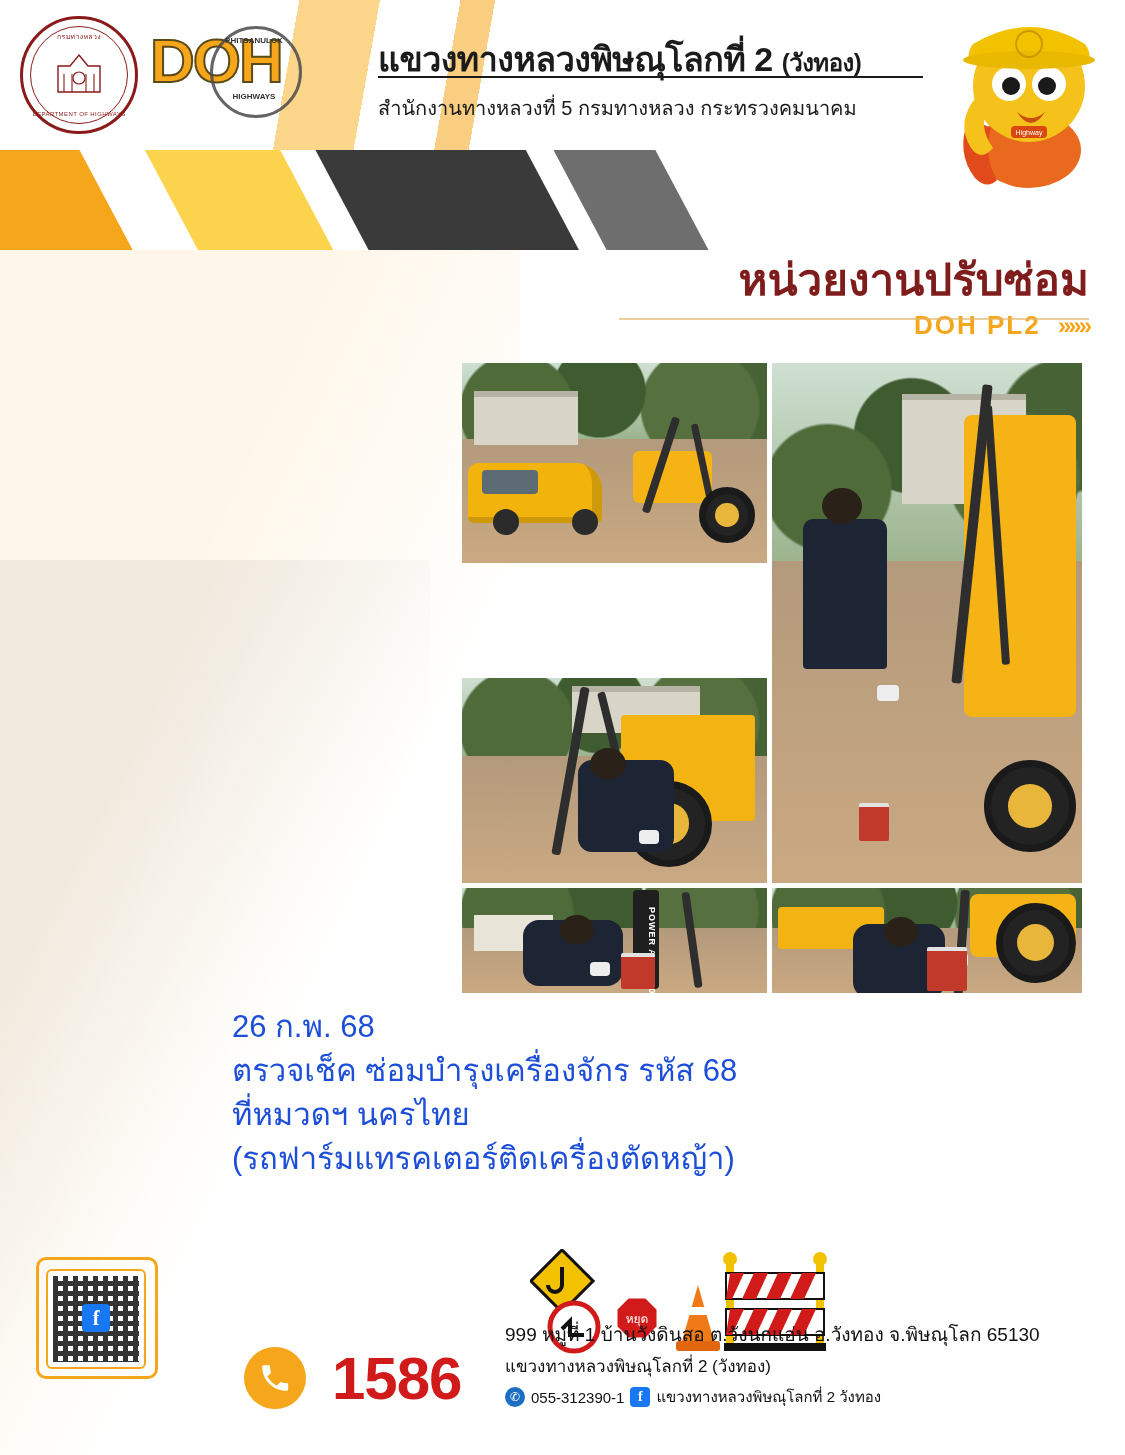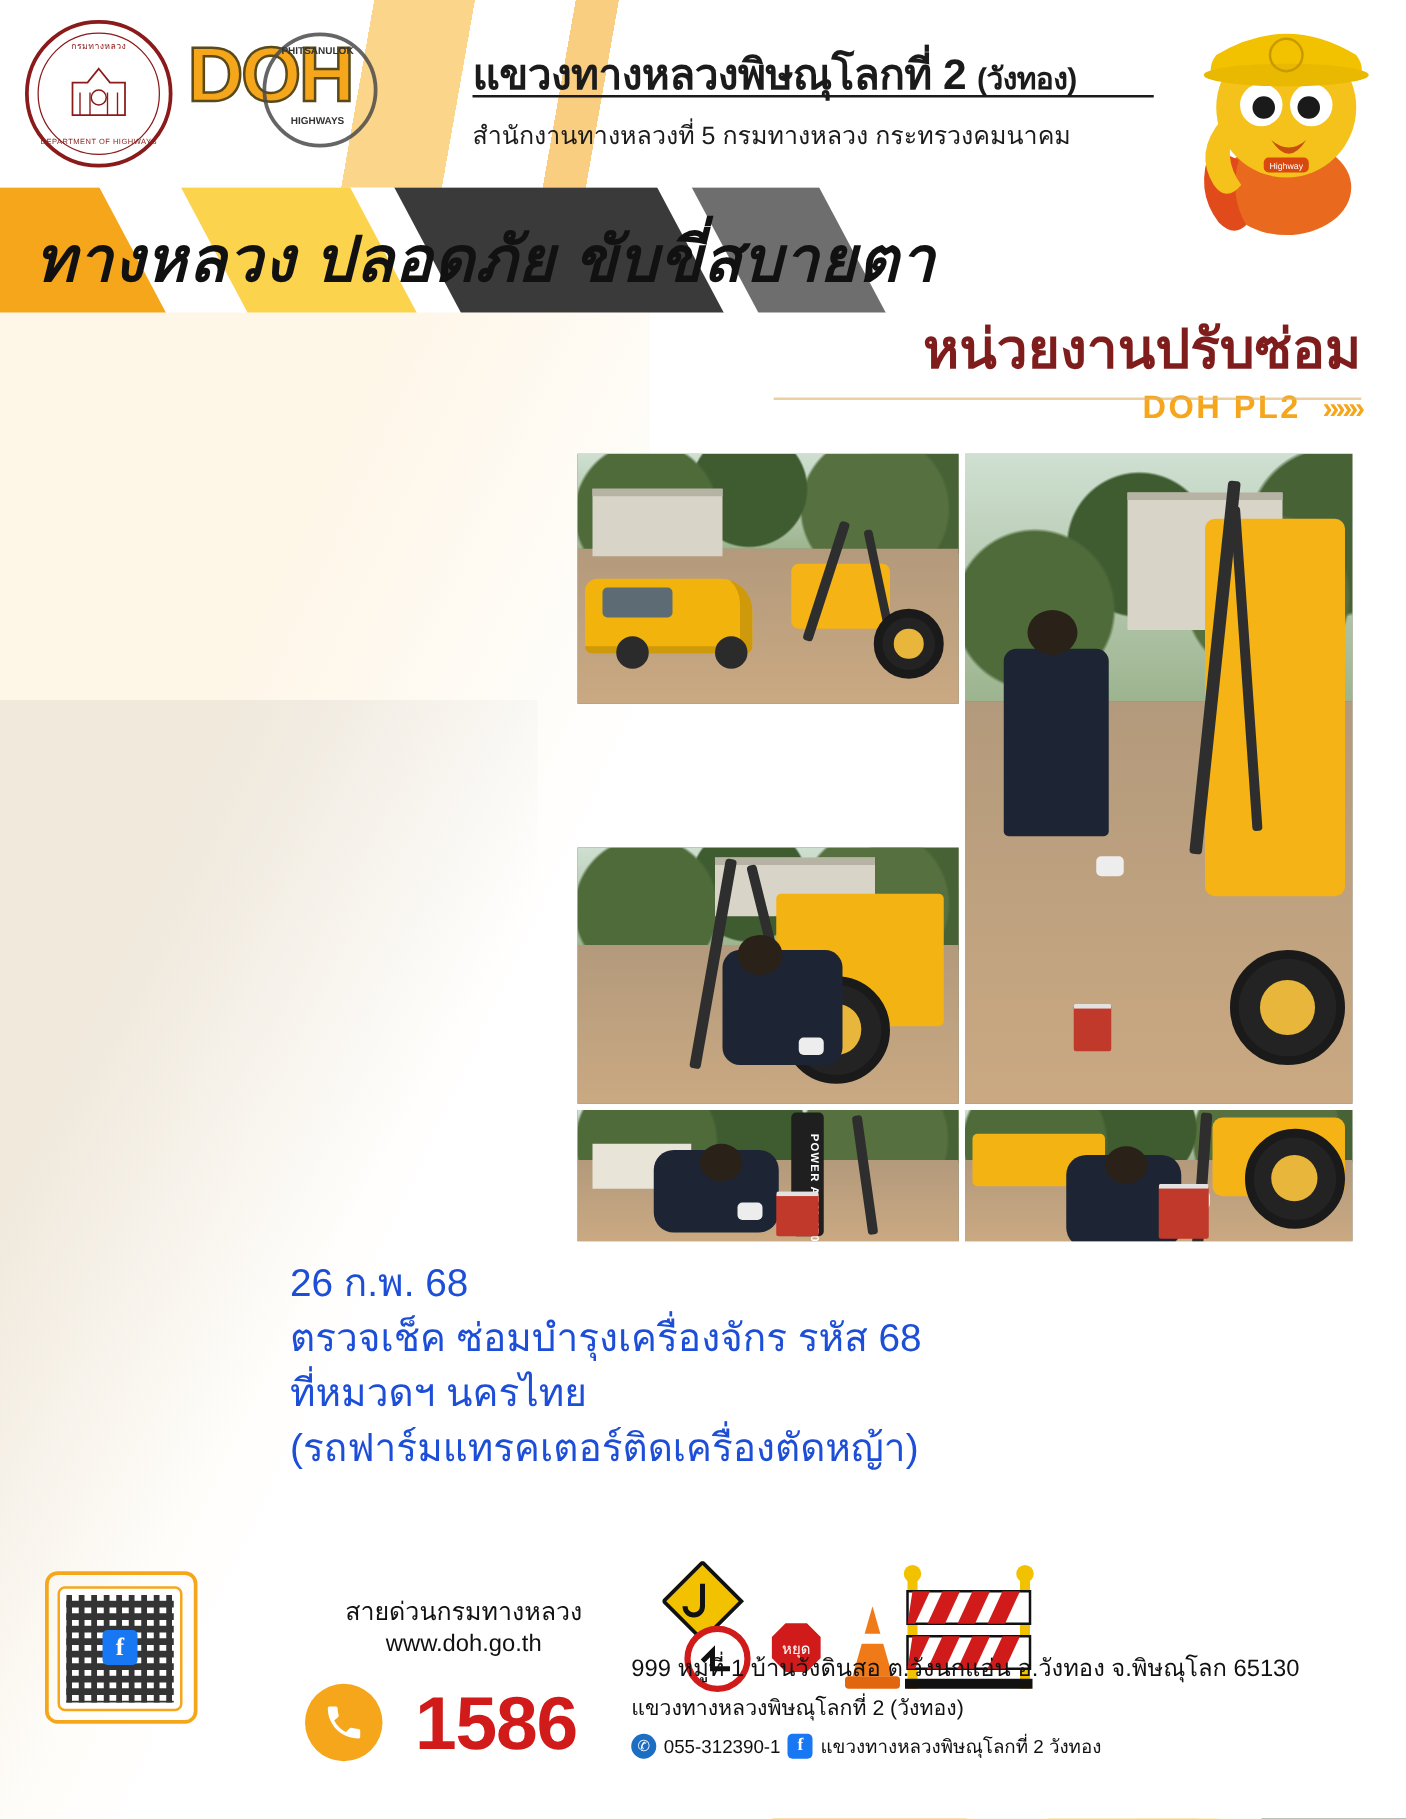--- a/index.html
+++ b/index.html
@@ -185,21 +185,20 @@
       <circle cx="126" cy="86" r="9" fill="#1a1a1a"></circle>
     <path d="M96 112 q14 12 28 0 q-14 22 -28 0z" fill="#c8500f"></path>
     <path d="M56 96 q-22 26 -6 52 q10 14 22 0 q-16 -22 -4 -46z" fill="#f4c21a"></path>
     <path d="M52 44 q56 -34 112 0 q6 8 4 16 l-120 0 q-2 -8 4 -16z" fill="#f2c200"></path>
     <ellipse cx="108" cy="60" rx="66" ry="9" fill="#e9b800"></ellipse>
     <circle cx="108" cy="44" r="13" fill="none" stroke="#c99a00" stroke-width="2"></circle>
     <rect x="90" y="126" width="36" height="12" rx="4" fill="#d9480f"></rect>
     <text x="108" y="135" font-size="7" fill="#fff" text-anchor="middle" font-family="Liberation Sans, sans-serif">Highway</text>
   </svg>
 
-  <div class="slogan">ทางหลวง ปลอดภัย ขับขี่สบายตา</div>
 
   <div class="sect">
     <div class="sect-title">หน่วยงานปรับซ่อม</div>
     <div class="sect-sub">
       <span>DOH PL2</span>
       <span class="arrows">»»»</span>
     </div>
   </div>
   <div class="sect-rule"></div>
 
@@ -285,24 +284,20 @@
   </div>
 
   <div class="footer">
 
     <div class="qr-frame"></div>
     <div class="qr">
       <div class="qr-inner"></div>
       <div class="qr-fb">f</div>
     </div>
 
-    <div class="hotline">
-      <div class="hot-l1">สายด่วนกรมทางหลวง</div>
-      <div class="hot-l2">www.doh.go.th</div>
-    </div>
 
     <div class="phone-badge">
       <svg width="34" height="34" viewBox="0 0 24 24">
         <path d="M6.6 10.8c1.4 2.8 3.8 5.2 6.6 6.6l2.2-2.2c.3-.3.7-.4 1.1-.2 1.2.4 2.5.6 3.8.6.6 0 1 .4 1 1V20c0 .6-.4 1-1 1C10.6 21 3 13.4 3 4c0-.6.4-1 1-1h3.5c.6 0 1 .4 1 1 0 1.3.2 2.6.6 3.8.1.4 0 .8-.2 1.1z" fill="#fff"></path>
       </svg>
     </div>
     <div class="num1586">1586</div>
 
     <svg class="signs" viewBox="0 0 310 120">
       <g>

